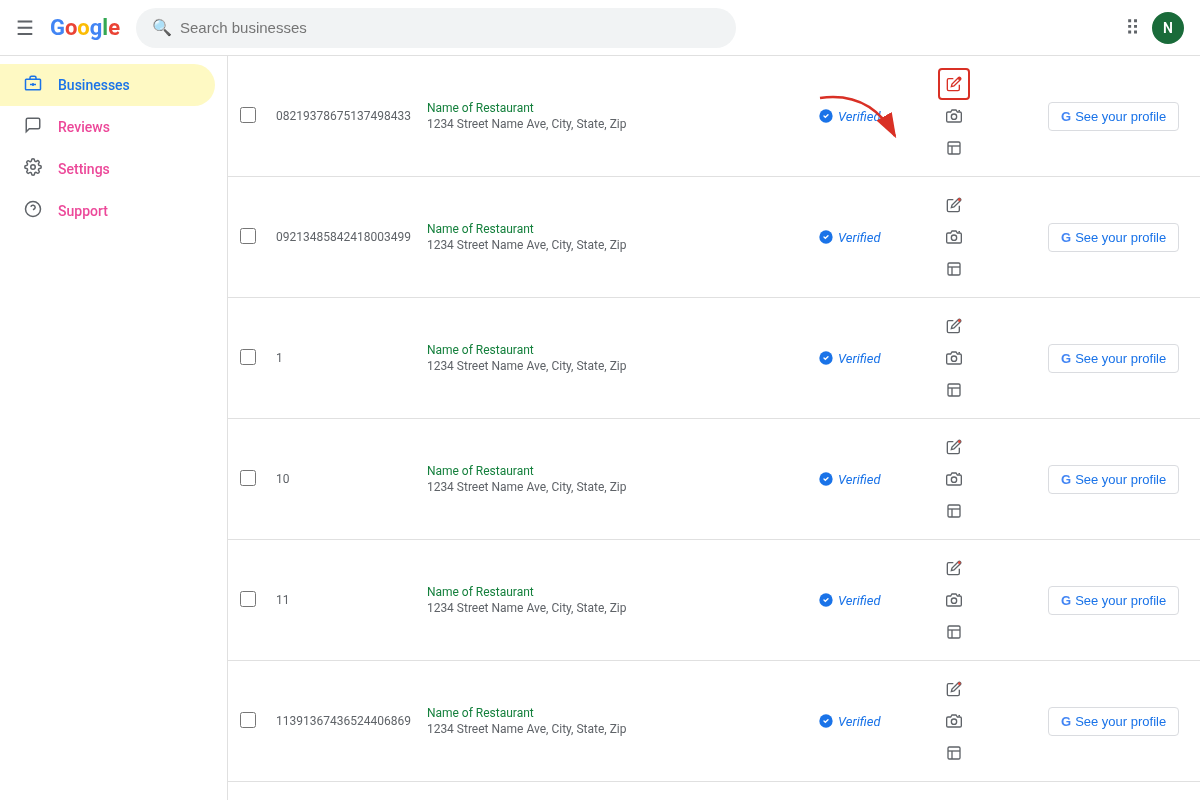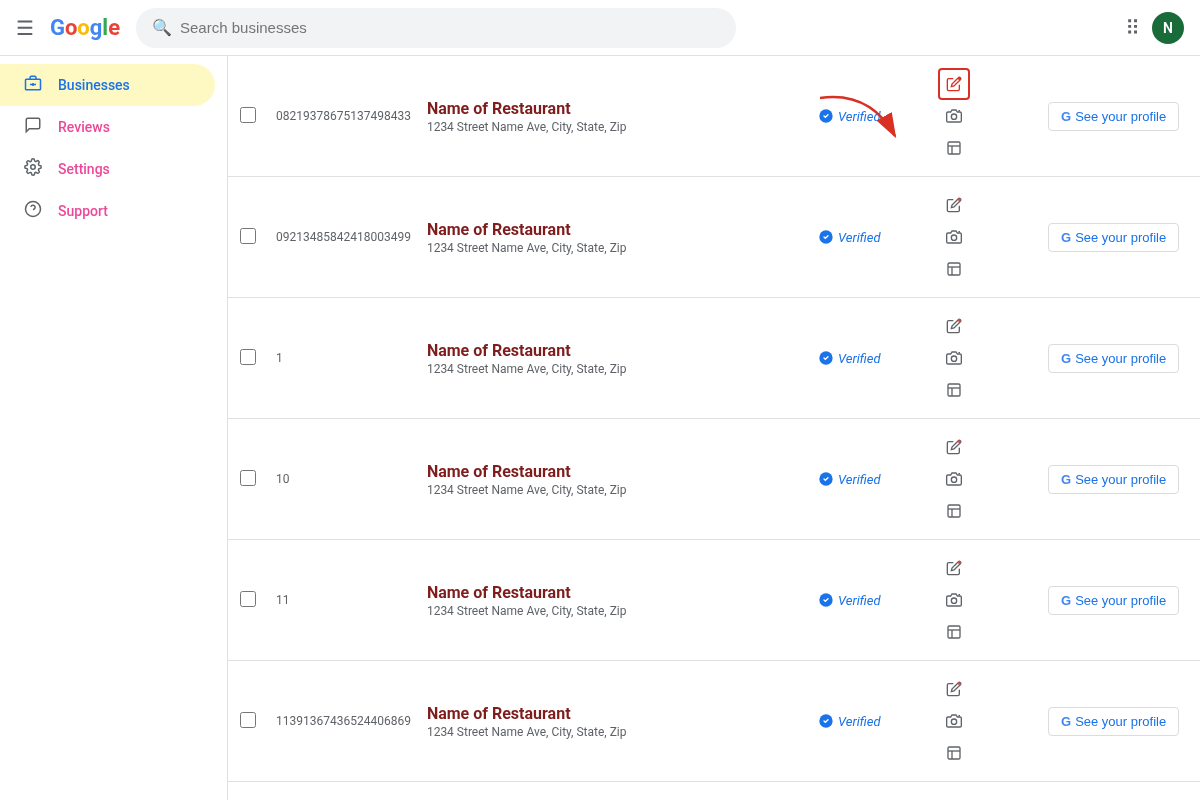--- a/index.html
+++ b/index.html
@@ -97,21 +97,21 @@
     }
     .businesses-table td {
       padding: 12px 8px;
       vertical-align: middle;
     }
     .col-checkbox { width: 40px; text-align: center; }
     .col-id { width: 140px; font-size: 12px; color: #5f6368; }
     .col-status { width: 120px; }
     .col-profile { width: 160px; }
 
-    .business-name { font-size: 16px; font-weight: 700; color: #7f1d1d; }
+    .business-name { font-size: 12px; font-weight: 400; color: #15803d; }
     .business-address { font-size: 12px; color: #5f6368; margin-top: 2px; }
 
     .verified-badge {
       display: flex; align-items: center; gap: 4px;
       color: #1a73e8; font-size: 13px; font-style: italic;
     }
 
     .action-btn {
       background: none;
       border: none;

